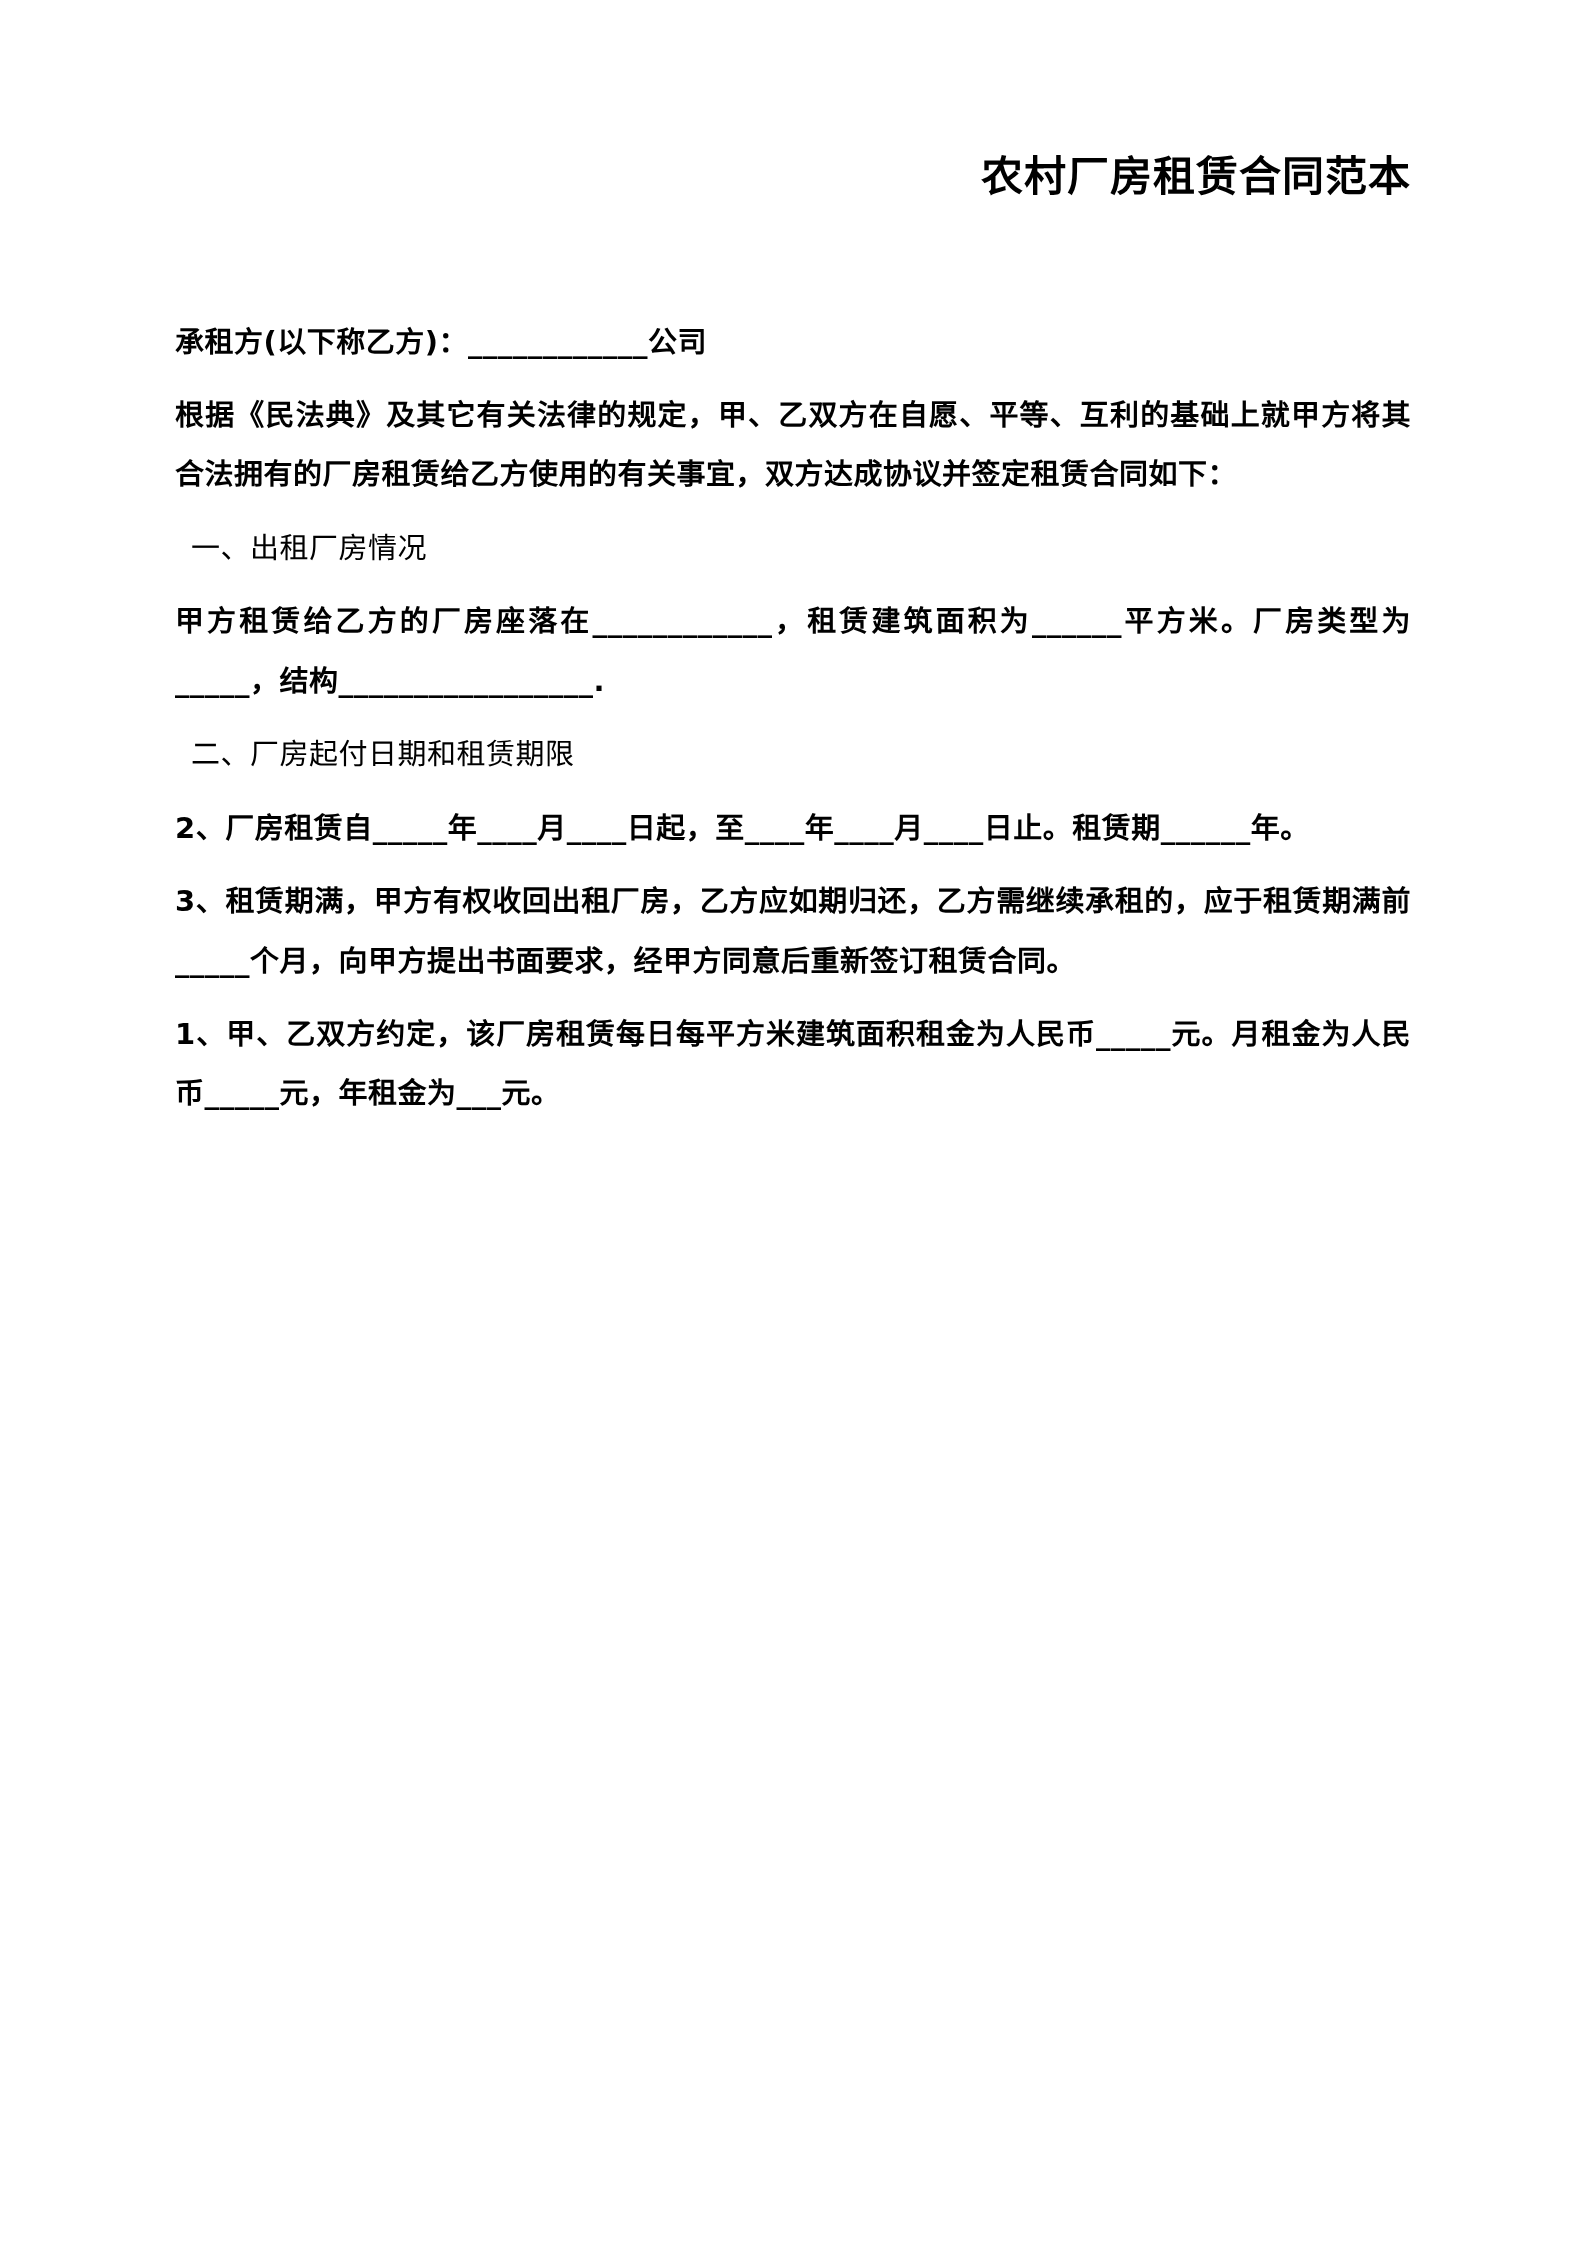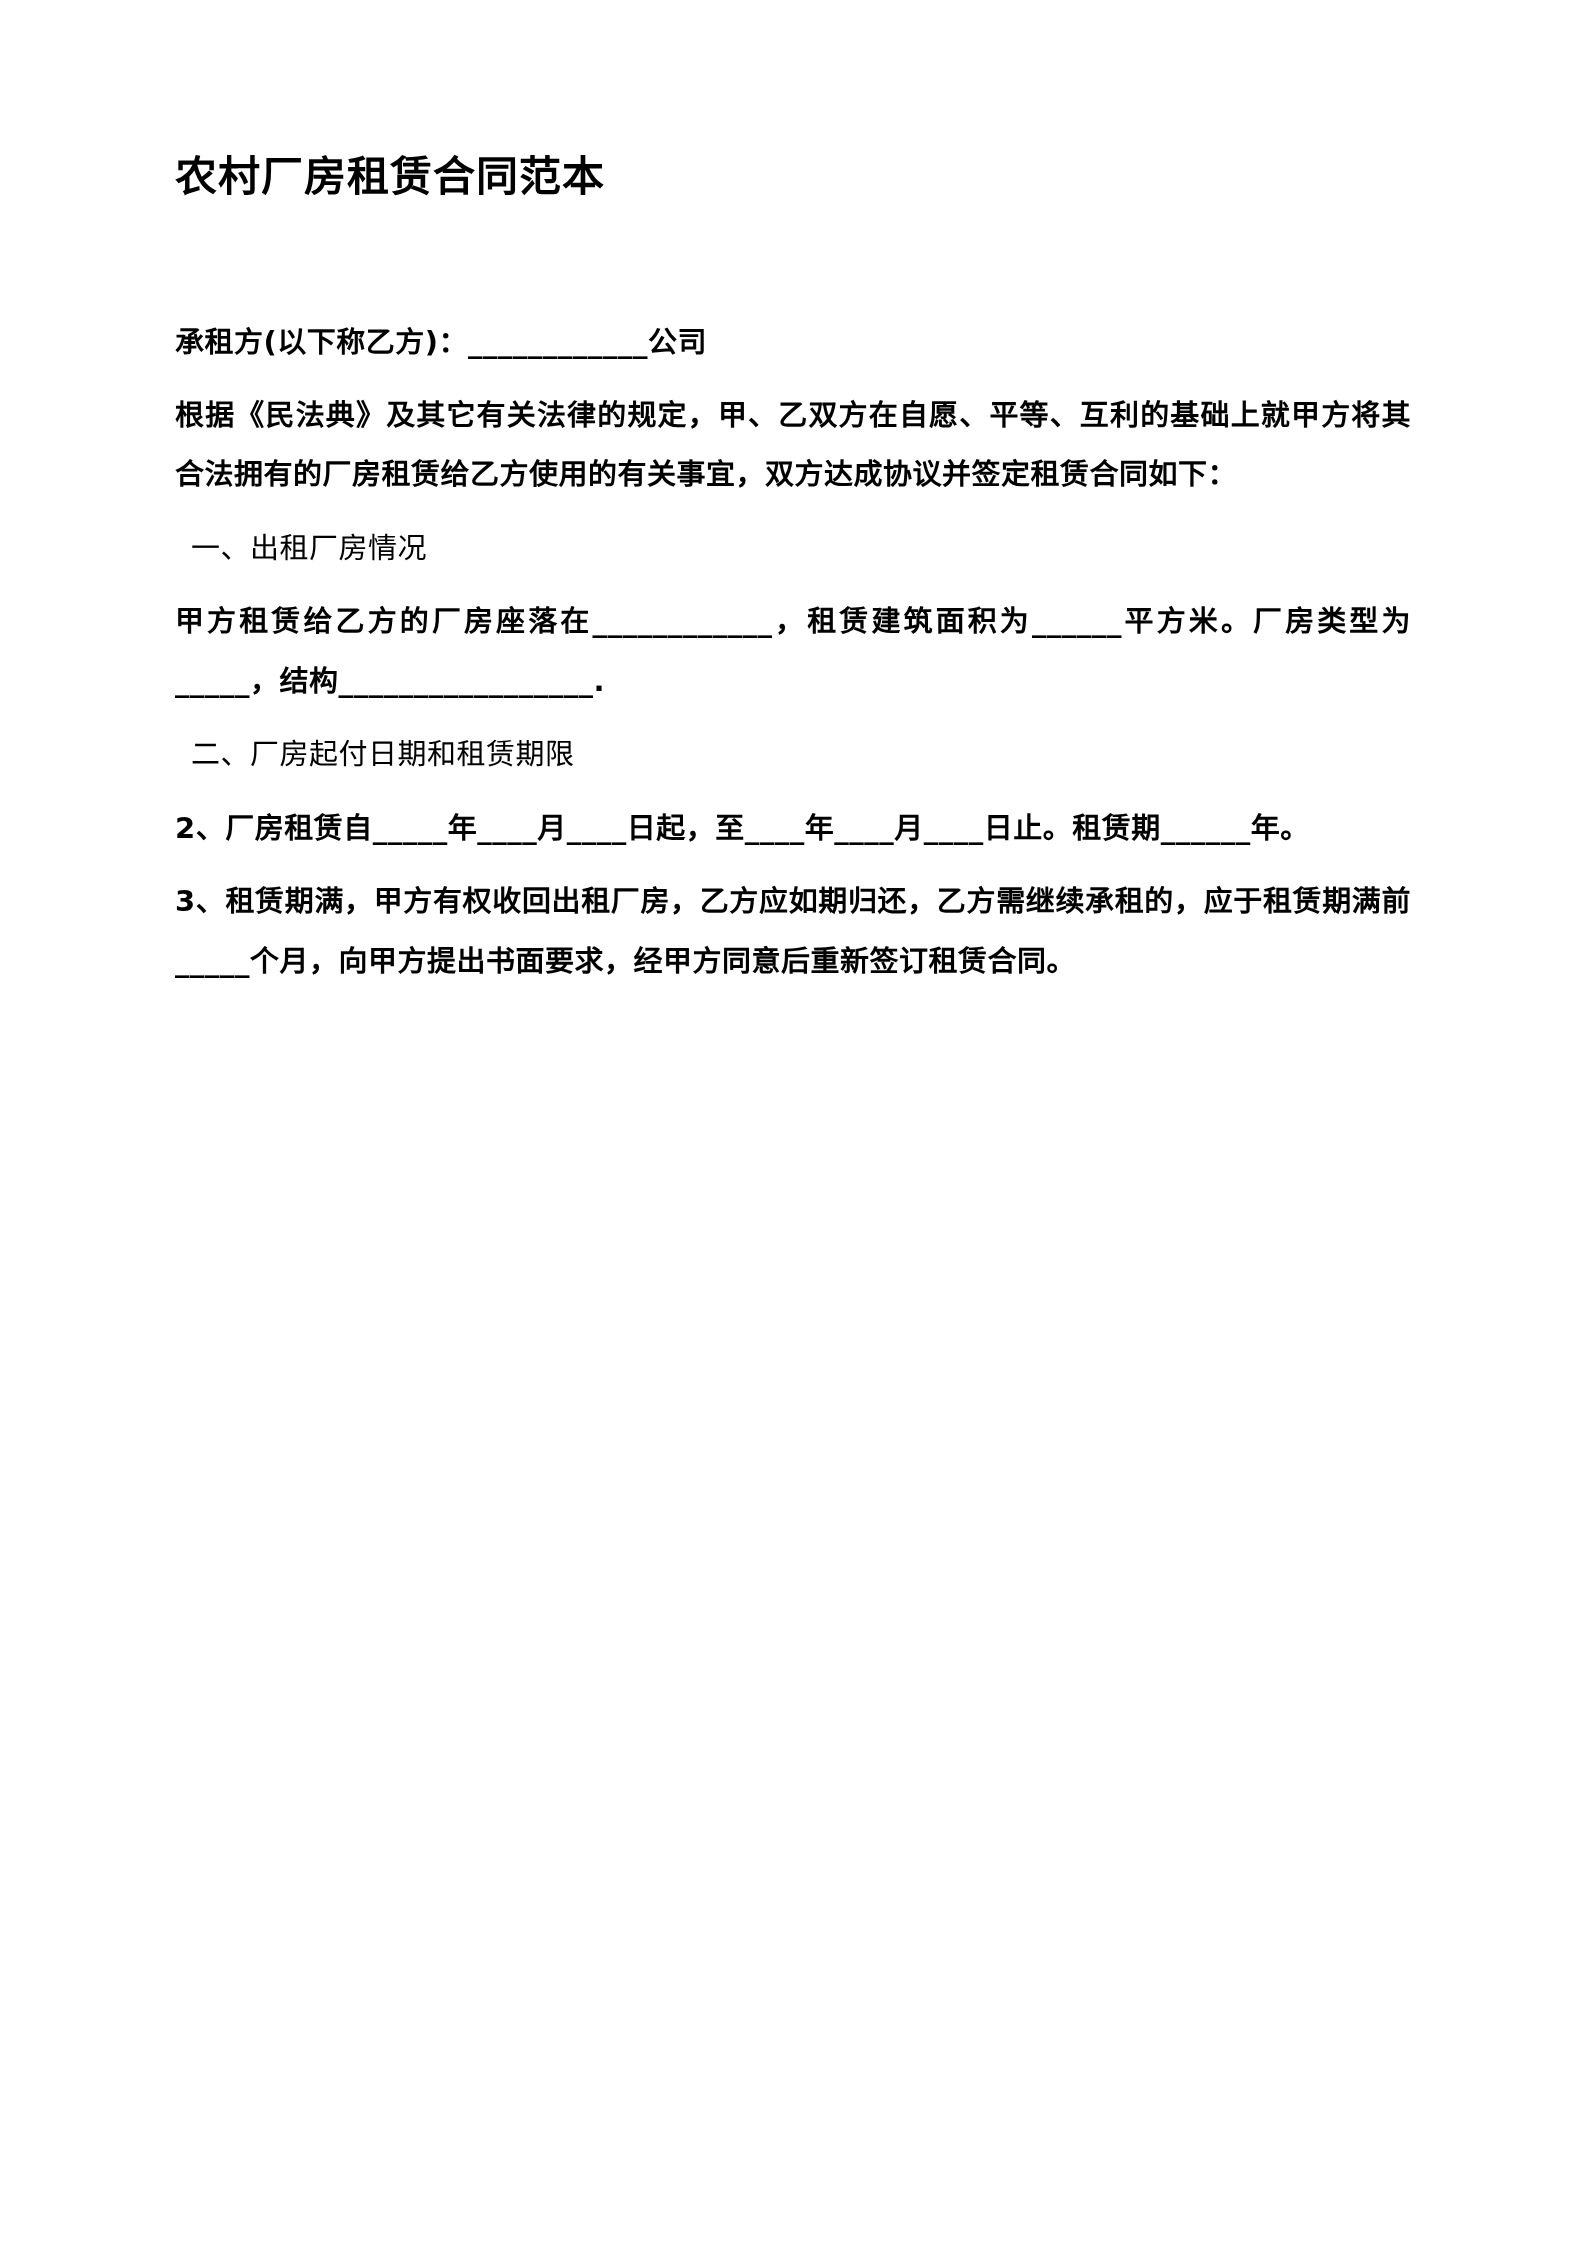--- a/index.html
+++ b/index.html
@@ -14,21 +14,21 @@
     color: #000000;
   }
   .page {
     width: 1586px;
     min-height: 2244px;
     box-sizing: border-box;
     padding: 150px 175px 80px 175px;
     background: #ffffff;
   }
   .doc-title {
-    text-align: left;
+    text-align: right;
     font-size: 42px;
     font-weight: bold;
     letter-spacing: 1px;
     margin: 0 0 108px 0;
     line-height: 1.3;
   }
   .para {
     font-size: 29px;
     font-weight: bold;
     line-height: 2.05;
@@ -61,14 +61,15 @@
   <p class="para">甲方租赁给乙方的厂房座落在____________，租赁建筑面积为______平方米。厂房类型为_____，结构_________________.</p>
 
   <p class="section-heading">二、厂房起付日期和租赁期限</p>
 
 
   <p class="para">2、厂房租赁自_____年____月____日起，至____年____月____日止。租赁期______年。</p>
 
   <p class="para">3、租赁期满，甲方有权收回出租厂房，乙方应如期归还，乙方需继续承租的，应于租赁期满前_____个月，向甲方提出书面要求，经甲方同意后重新签订租赁合同。</p>
 
 
+  <p class="para">1、甲、乙双方约定，该厂房租赁每日每平方米建筑面积租金为人民币_____元。月租金为人民币_____元，年租金为___元。</p>
 
 </div>
 
 </body></html>

